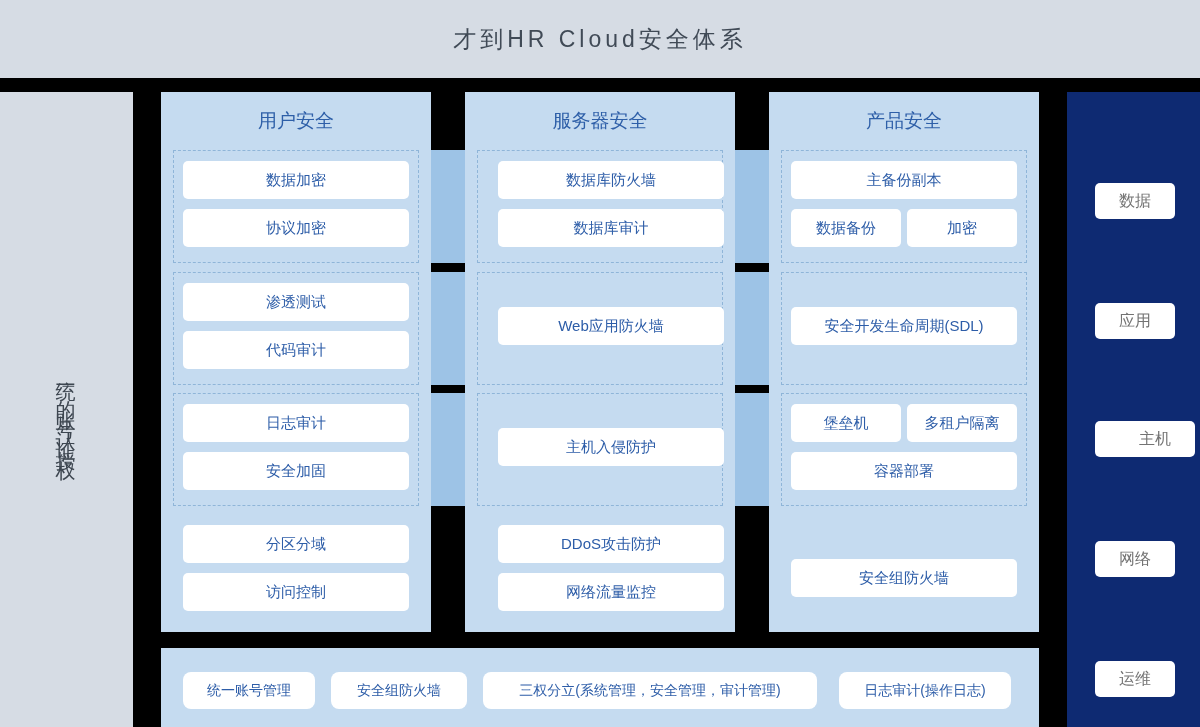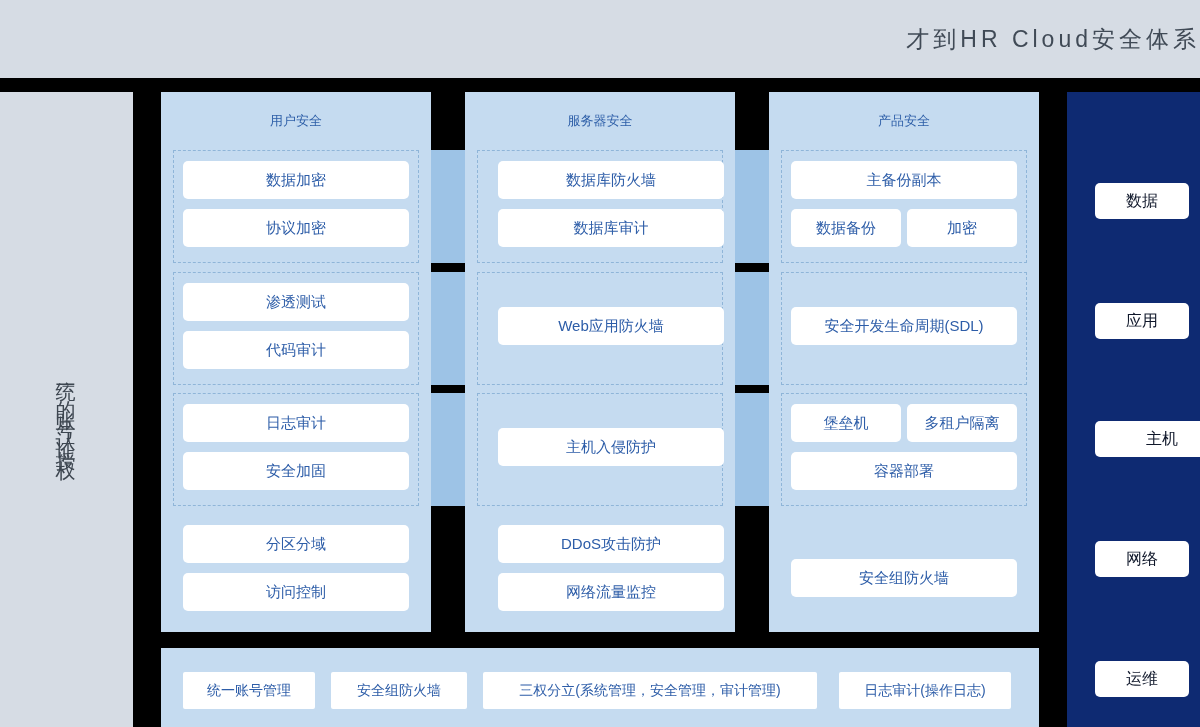--- a/index.html
+++ b/index.html
@@ -20,21 +20,21 @@
     position: absolute;
     left: 0; top: 0;
     width: 1200px; height: 78px;
     background: #d6dce4;
   }
   #title-text {
     position: absolute;
     left: 0; top: 0;
     width: 1200px;
     line-height: 78px;
-    text-align: right;
+    text-align: center;
     font-size: 23px;
     letter-spacing: 4px;
     color: #404a56;
     white-space: nowrap;
   }
 
   
   #left-sidebar {
     position: absolute;
     left: 0; top: 92px;
@@ -73,21 +73,21 @@
   #column-2 { left: 465px; width: 270px; }
   #column-3 { left: 769px; width: 270px; }
 
   .column-title {
     position: absolute;
     left: 0; top: 0;
     width: 100%;
     height: 58px;
     line-height: 58px;
     text-align: center;
-    font-size: 13px;
+    font-size: 19px;
     color: #2e5fa8;
   }
 
   
   .band {
     position: absolute;
     left: 12px;
     width: 246px;
     box-sizing: border-box;
     border: 1px dashed #8fb5d8;
@@ -126,50 +126,50 @@
   
   #right-sidebar {
     position: absolute;
     left: 1067px; top: 92px;
     width: 133px; height: 635px;
     background: #0e2a72;
   }
   .right-pill {
     position: absolute;
     left: 28px;
-    width: 94px;
+    width: 80px;
     height: 36px;
     background: #ffffff;
     border-radius: 5px;
     display: flex;
     align-items: center;
     justify-content: center;
     font-size: 16px;
-    color: #0f172a;
+    color: #737373;
     white-space: nowrap;
   }
   .rp-0 { top: 91px; }
   .rp-1 { top: 211px; }
   .rp-2 { top: 329px; padding-left: 20px; }
   .rp-3 { top: 449px; }
   .rp-4 { top: 569px; }
 
   
   #bottom-bar {
     position: absolute;
     left: 161px; top: 648px;
     width: 878px; height: 79px;
     background: #c5dbf0;
   }
   .bottom-cell {
     position: absolute;
     top: 24px;
     height: 37px;
     background: #ffffff;
-    border-radius: 2px;
+    border-radius: 8px;
     display: flex;
     align-items: center;
     justify-content: center;
     font-size: 14px;
     color: #2d5da8;
     white-space: nowrap;
     box-sizing: border-box;
   }
   .bc-0 { left: 22px;  width: 132px; }
   .bc-1 { left: 170px; width: 136px; }

